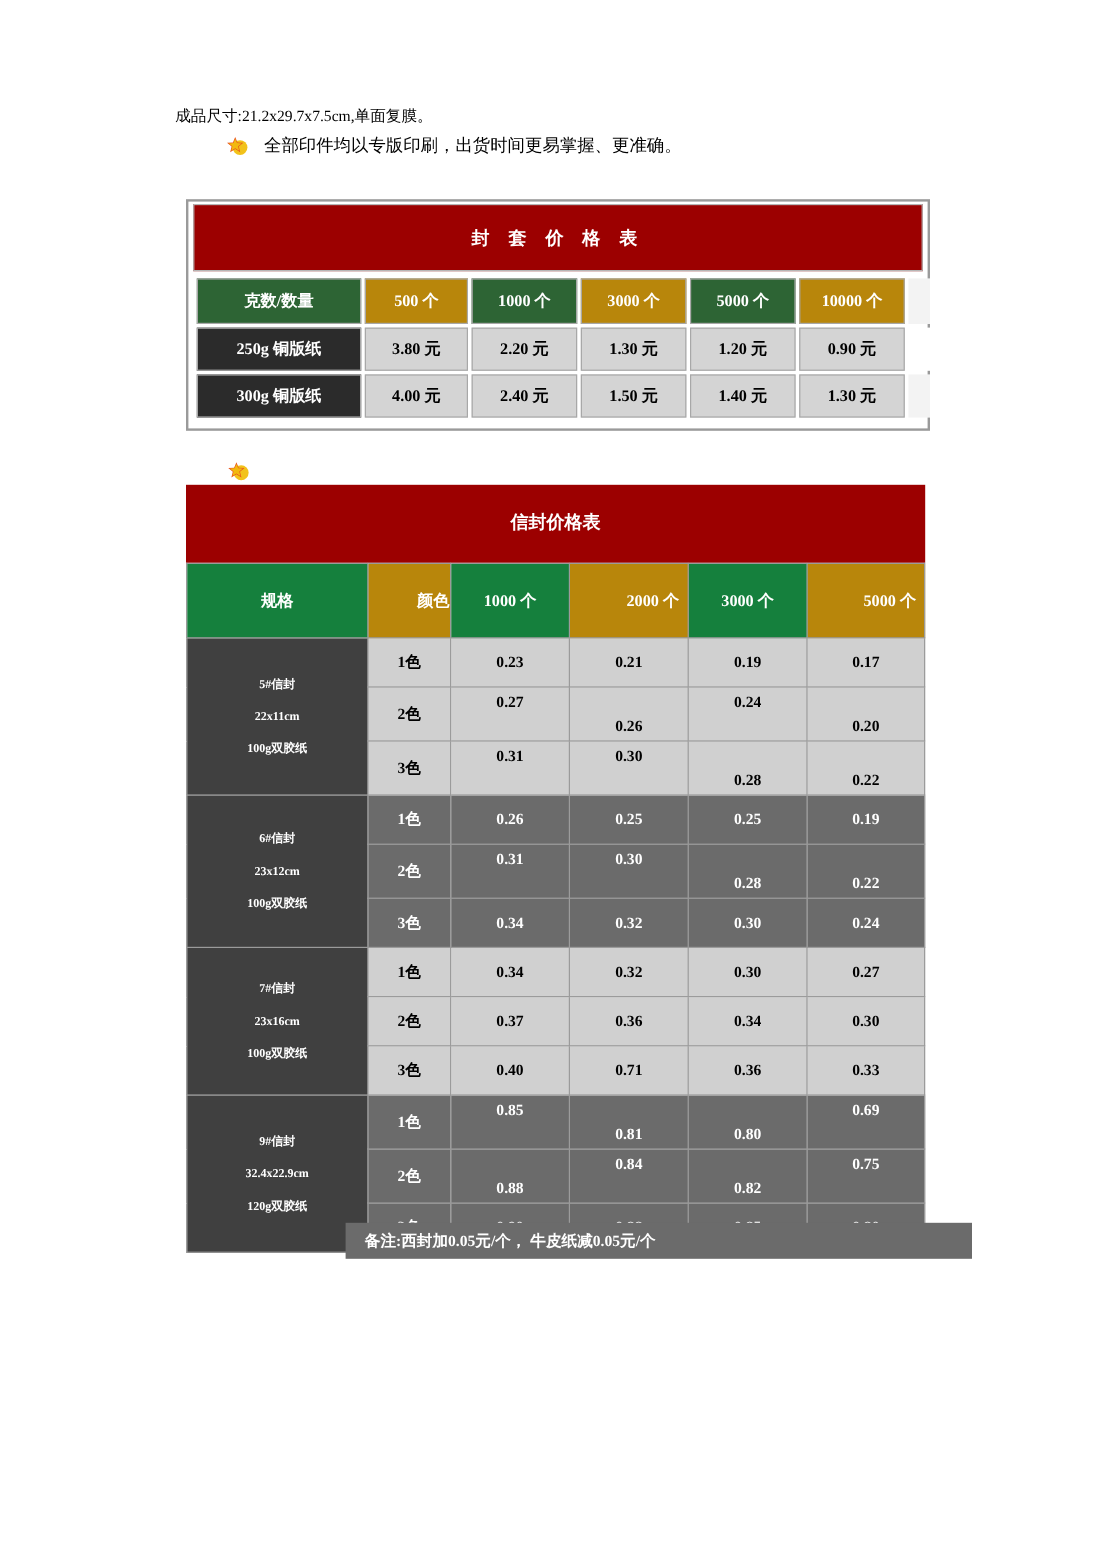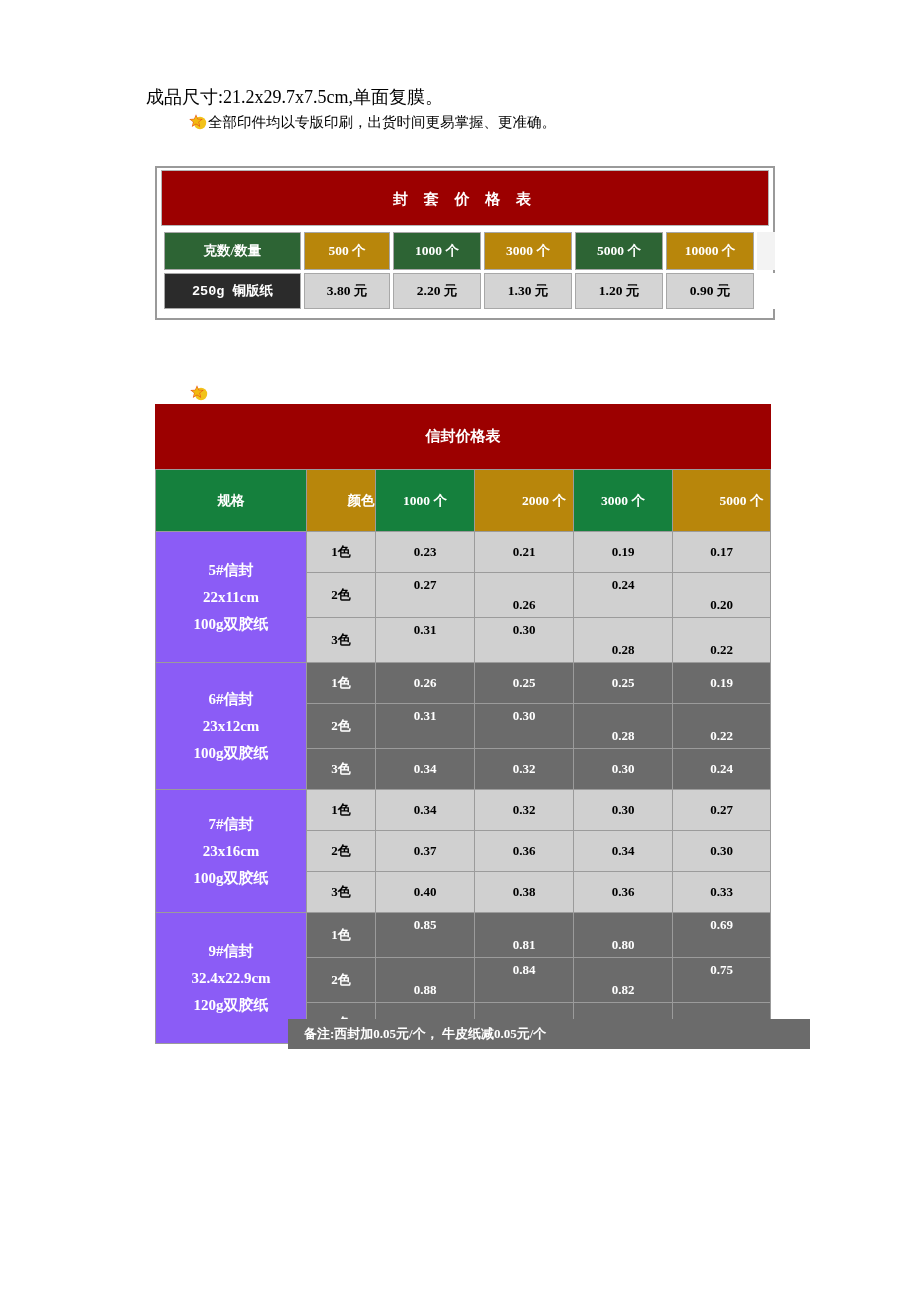--- a/index.html
+++ b/index.html
@@ -14,30 +14,31 @@
     font-family: "Liberation Serif", "DejaVu Serif", serif;
     color: #000;
     overflow: hidden;
   }
 
   
   .intro-line-1 {
     position: absolute;
     left: 146px;
     top: 88px;
-    font-size: 18px;
+    font-size: 13px;
     line-height: 18px;
     white-space: nowrap;
   }
   .intro-line-2 {
     position: absolute;
     left: 188px;
     top: 112px;
     display: flex;
     align-items: center;
+    gap: 12px;
     font-size: 14.5px;
     line-height: 20px;
     white-space: nowrap;
   }
   .star-icon {
     width: 20px;
     height: 20px;
     display: inline-block;
     position: relative;
     flex: 0 0 auto;
@@ -78,21 +79,21 @@
     height: 34px;
     text-align: center;
     vertical-align: middle;
     font-size: 13.5px;
     font-weight: bold;
     border: 1px solid #a8a8a8;
     padding: 0;
   }
   #cover-table .hc-green { background: #2d6434; color: #ffffff; }
   #cover-table .hc-gold  { background: #b8860b; color: #ffffff; }
-  #cover-table .rowhead  { background: #2b2b2b; color: #ffffff; font-family: Liberation Mono, monospace; }
+  #cover-table .rowhead  { background: #2b2b2b; color: #ffffff; }
   #cover-table .val      { background: #d4d4d4; color: #000000; }
   #cover-table .blank    { background: #f3f3f3; border: none; }
   #cover-table .blank2   { background: #ffffff; border: none; }
 
   
   #envelope-table {
     position: absolute;
     left: 155px;
     top: 404px;
     width: 616px;
@@ -121,23 +122,23 @@
   }
   #envelope-table th {
     height: 61px;
     font-size: 13.5px;
     color: #ffffff;
   }
   #envelope-table th.h-green { background: #15803d; }
   #envelope-table th.h-gold  { background: #b8860b; padding-left: 40px; }
 
   #envelope-table td.spec {
-    background: #8b5cf6;
-    color: #ffffff;
-    font-size: 15px;
+    background: #404040;
+    color: #ffffff;
+    font-size: 10px;
     line-height: 27px;
     vertical-align: middle;
   }
   #envelope-table td.spec div { white-space: nowrap; }
 
   .grp-light td:not(.spec) { background: #d0d0d0; color: #000000; }
   .grp-dark  td:not(.spec) { background: #6b6b6b; color: #ffffff; }
 
   #envelope-table tbody td { height: 40px; vertical-align: middle; }
   #envelope-table td.va-top    { vertical-align: top;    padding-top: 4px; }
@@ -205,20 +206,30 @@
       <tr>
         <td class="rowhead">250g 铜版纸</td>
         <td class="val">3.80 元</td>
         <td class="val">2.20 元</td>
         <td class="val">1.30 元</td>
         <td class="val">1.20 元</td>
         <td class="val">0.90 元</td>
         <td class="blank2"></td>
         <td class="blank2"></td>
       </tr>
+      <tr>
+        <td class="rowhead">300g 铜版纸</td>
+        <td class="val">4.00 元</td>
+        <td class="val">2.40 元</td>
+        <td class="val">1.50 元</td>
+        <td class="val">1.40 元</td>
+        <td class="val">1.30 元</td>
+        <td class="blank"></td>
+        <td class="blank2"></td>
+      </tr>
     </tbody>
   </table>
 </div>
 
 <span class="star-icon" style="position:absolute;left:189px;top:383px;">
   <svg width="20" height="20" viewBox="0 0 20 20">
     <circle cx="12" cy="11" r="6.2" fill="#f2c21a"></circle>
     <polygon points="8,2.2 9.9,6.7 14.8,7 11,10.1 12.2,14.9 8,12.2 3.8,14.9 5,10.1 1.2,7 6.1,6.7" fill="#e8541b"></polygon>
     <polygon points="8,3.6 9.5,7.2 13.4,7.5 10.4,9.9 11.3,13.7 8,11.6 4.7,13.7 5.6,9.9 2.6,7.5 6.5,7.2" fill="#f2b90f"></polygon>
   </svg>
@@ -313,21 +324,21 @@
         <tr class="grp-light">
           <td>2色</td>
           <td>0.37</td>
           <td>0.36</td>
           <td>0.34</td>
           <td>0.30</td>
         </tr>
         <tr class="grp-light">
           <td>3色</td>
           <td>0.40</td>
-          <td>0.38</td>
+          <td>0.71</td>
           <td>0.36</td>
           <td>0.33</td>
         </tr>
         <tr class="grp-dark">
           <td class="spec" rowspan="3">
             <div>9#信封</div>
             <div>32.4x22.9cm</div>
             <div>120g双胶纸</div>
           </td>
           <td>1色</td>

